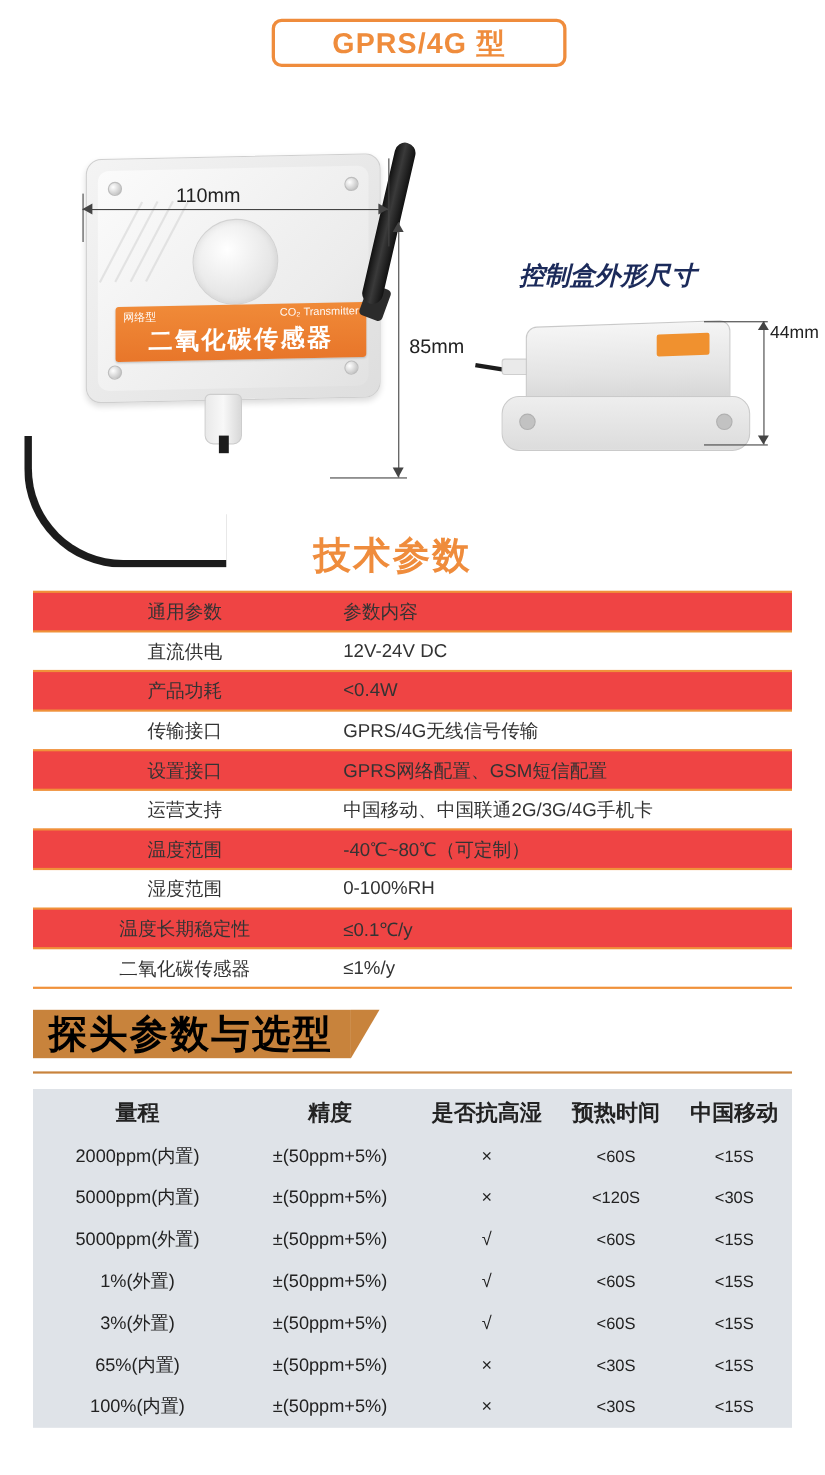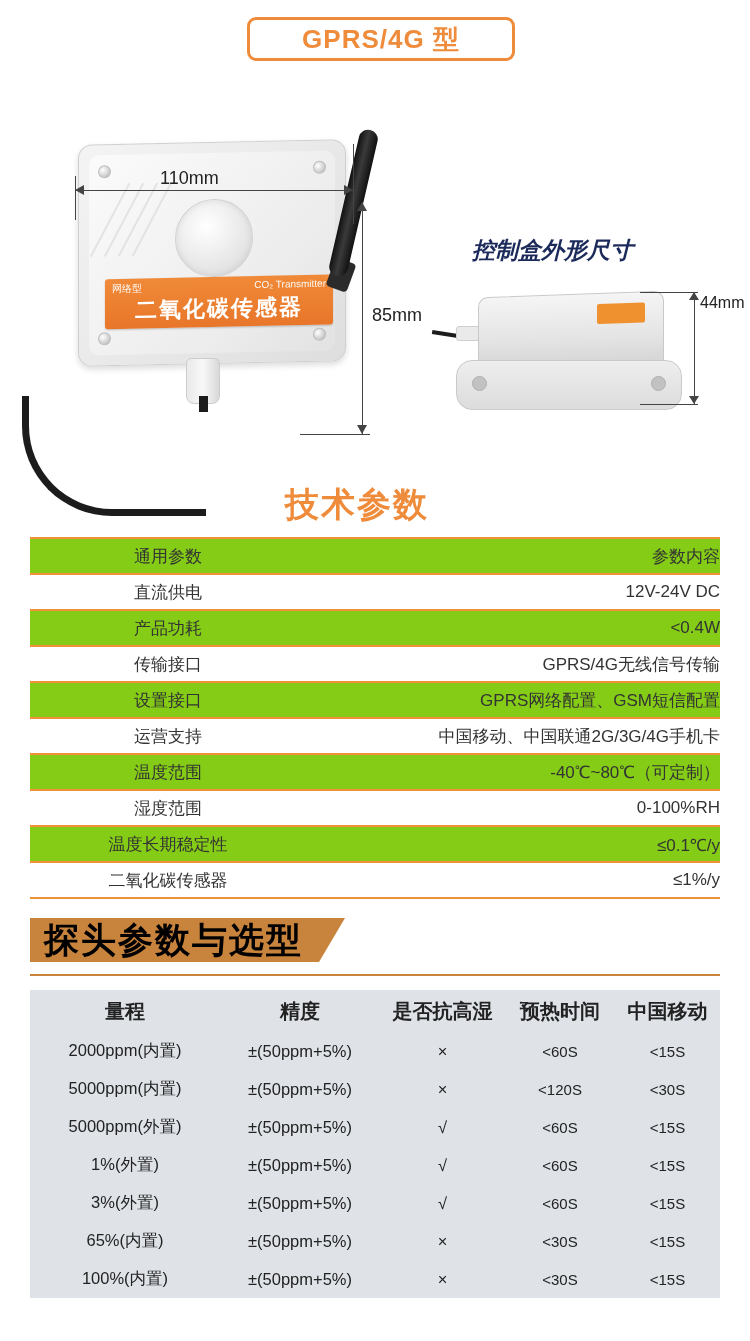--- a/index.html
+++ b/index.html
@@ -199,25 +199,24 @@
     position: absolute; left: 30px; top: 537px;
     width: 690px;
     border-collapse: collapse;
     font-size: 17px;
   }
   .spec-table td {
     height: 36px;
     padding: 0 0 0 6px;
     border-top: 2px solid #f0913a;
     border-bottom: 2px solid #f0913a;
-    text-align: right;
   }
   .spec-table tr td:first-child { width: 270px; text-align: center; }
   .spec-table tr td:last-child { padding-left: 12px; }
-  .spec-table tr.shaded td { background: #84cc16; margin-top: 45px; }
+  .spec-table tr.shaded td { background: #ef4444; margin-top: 45px; }
 
   
   .sec-title-2-wrap {
     position: absolute; left: 30px; top: 918px;
     height: 44px;
     display: flex; align-items: stretch;
   }
   .sec-title-2 {
     background: #c8833c;
     color: #000000;

